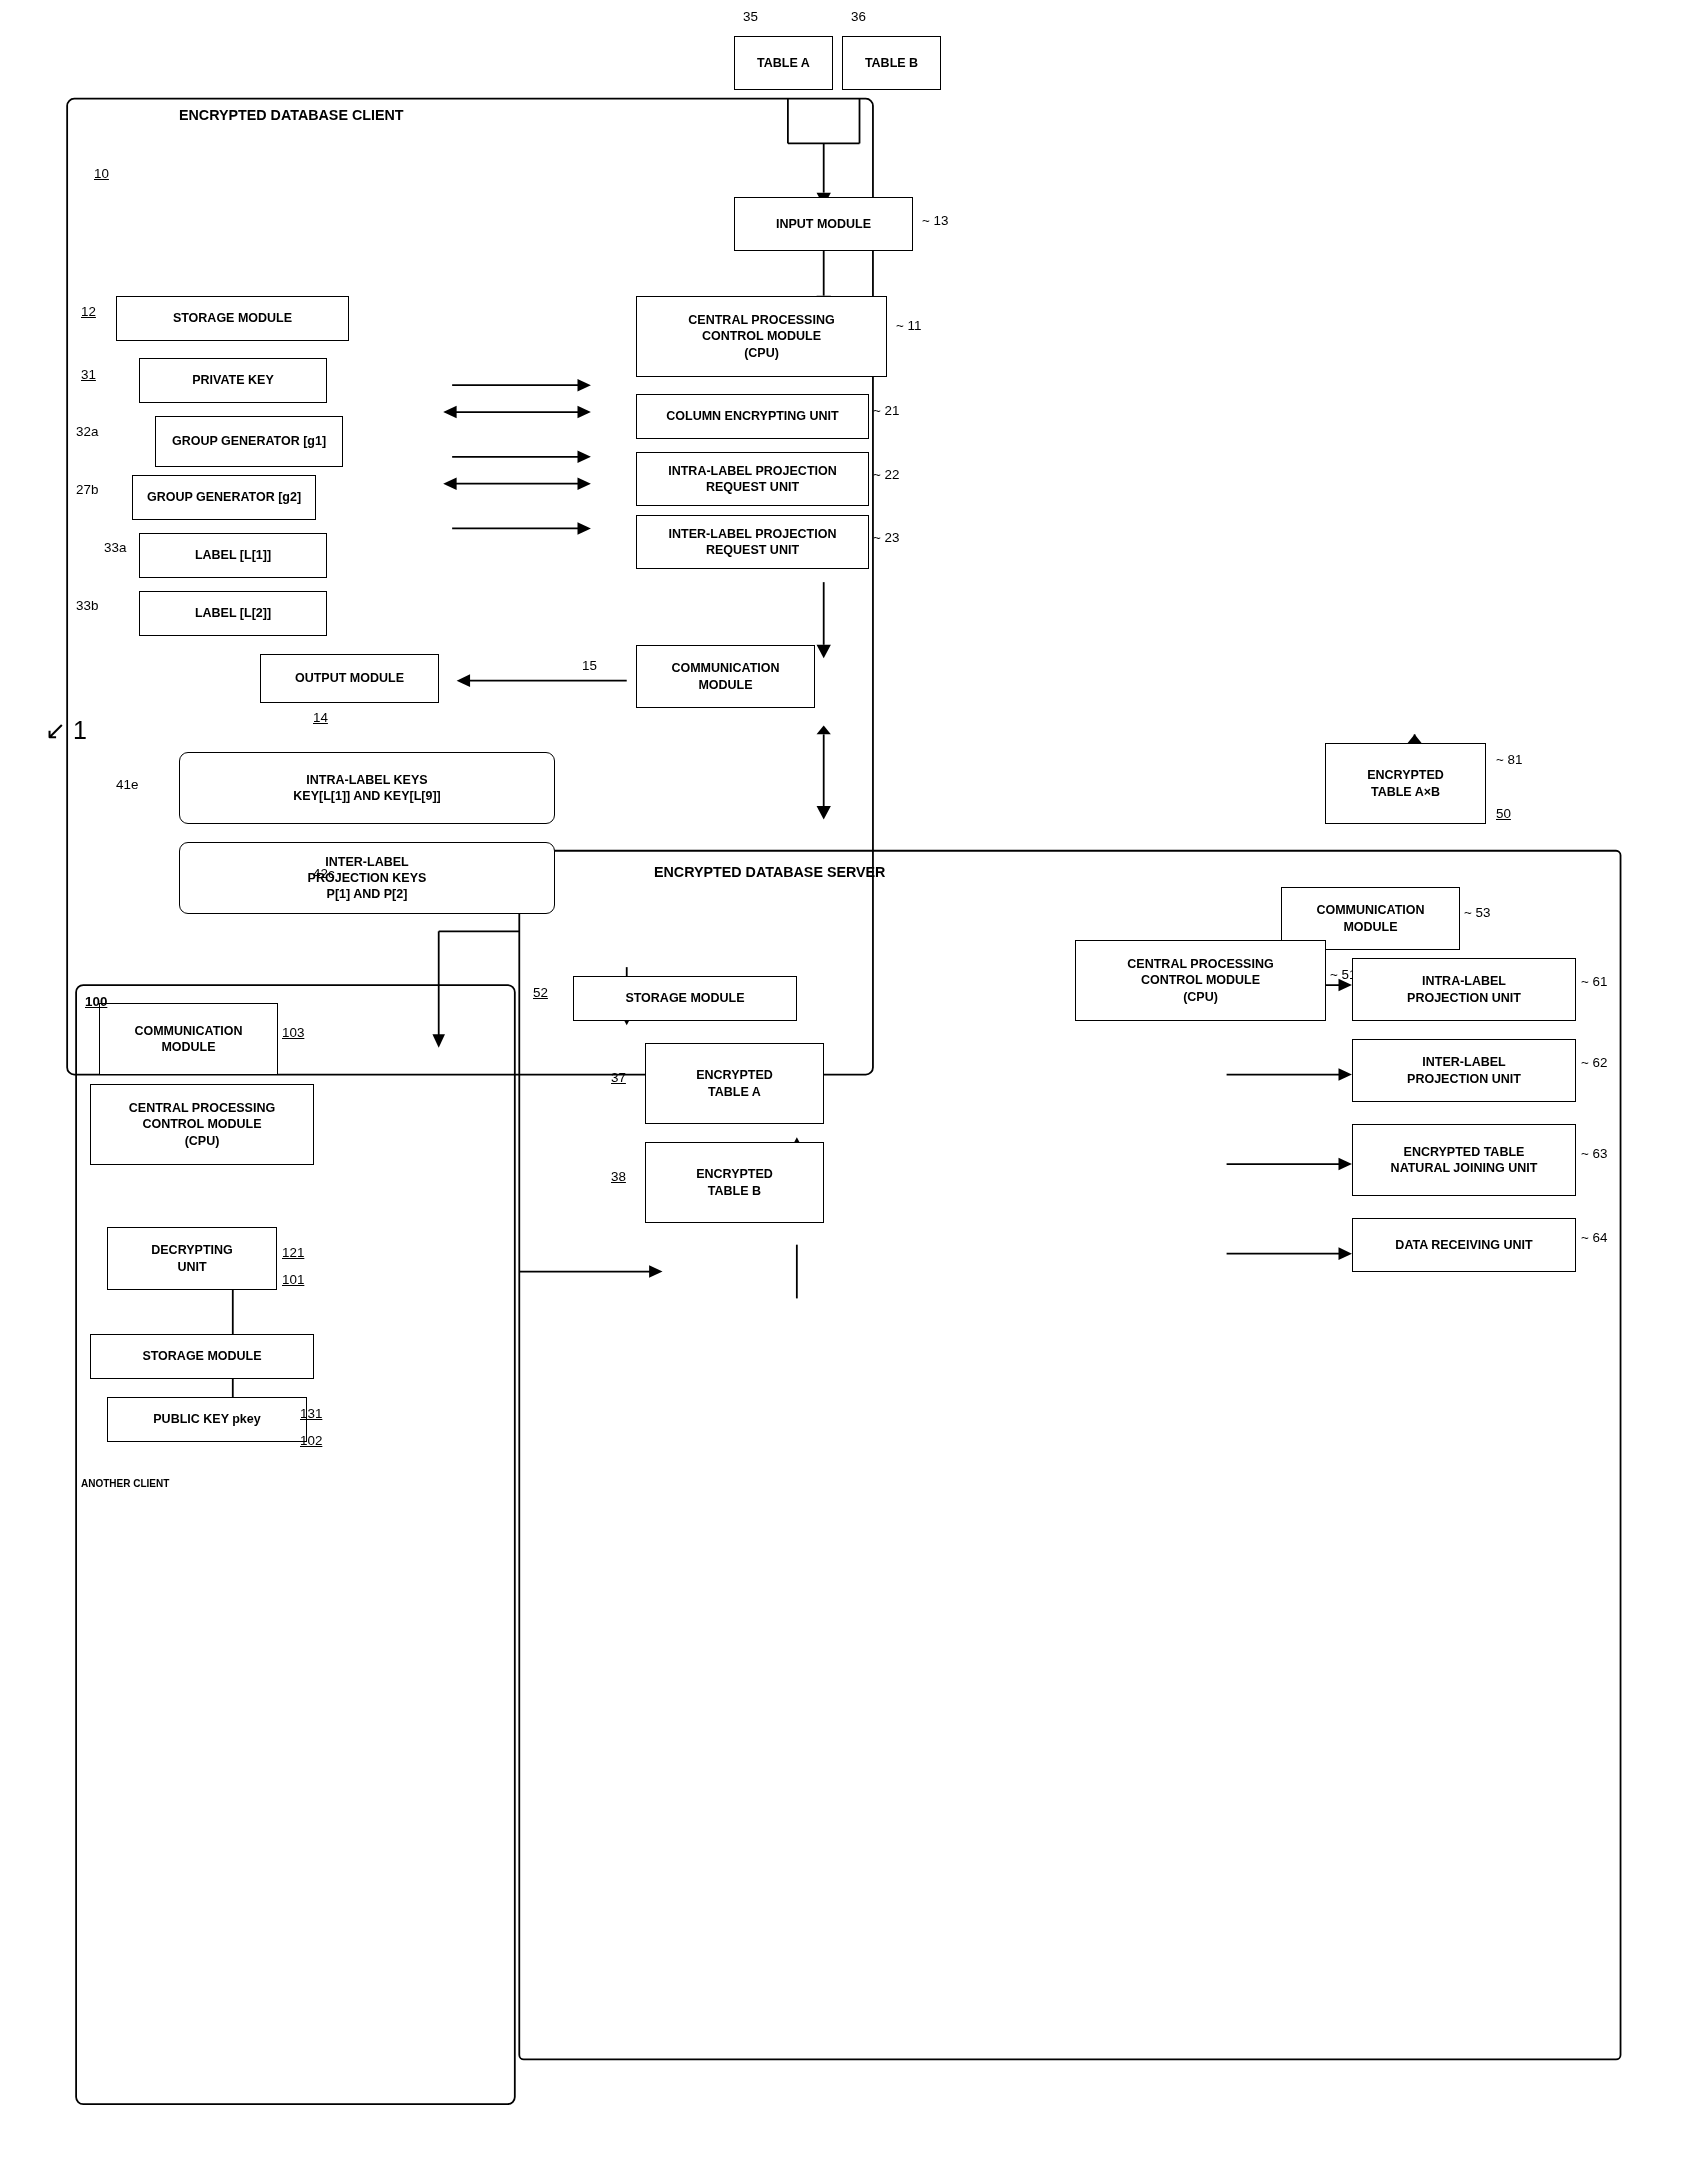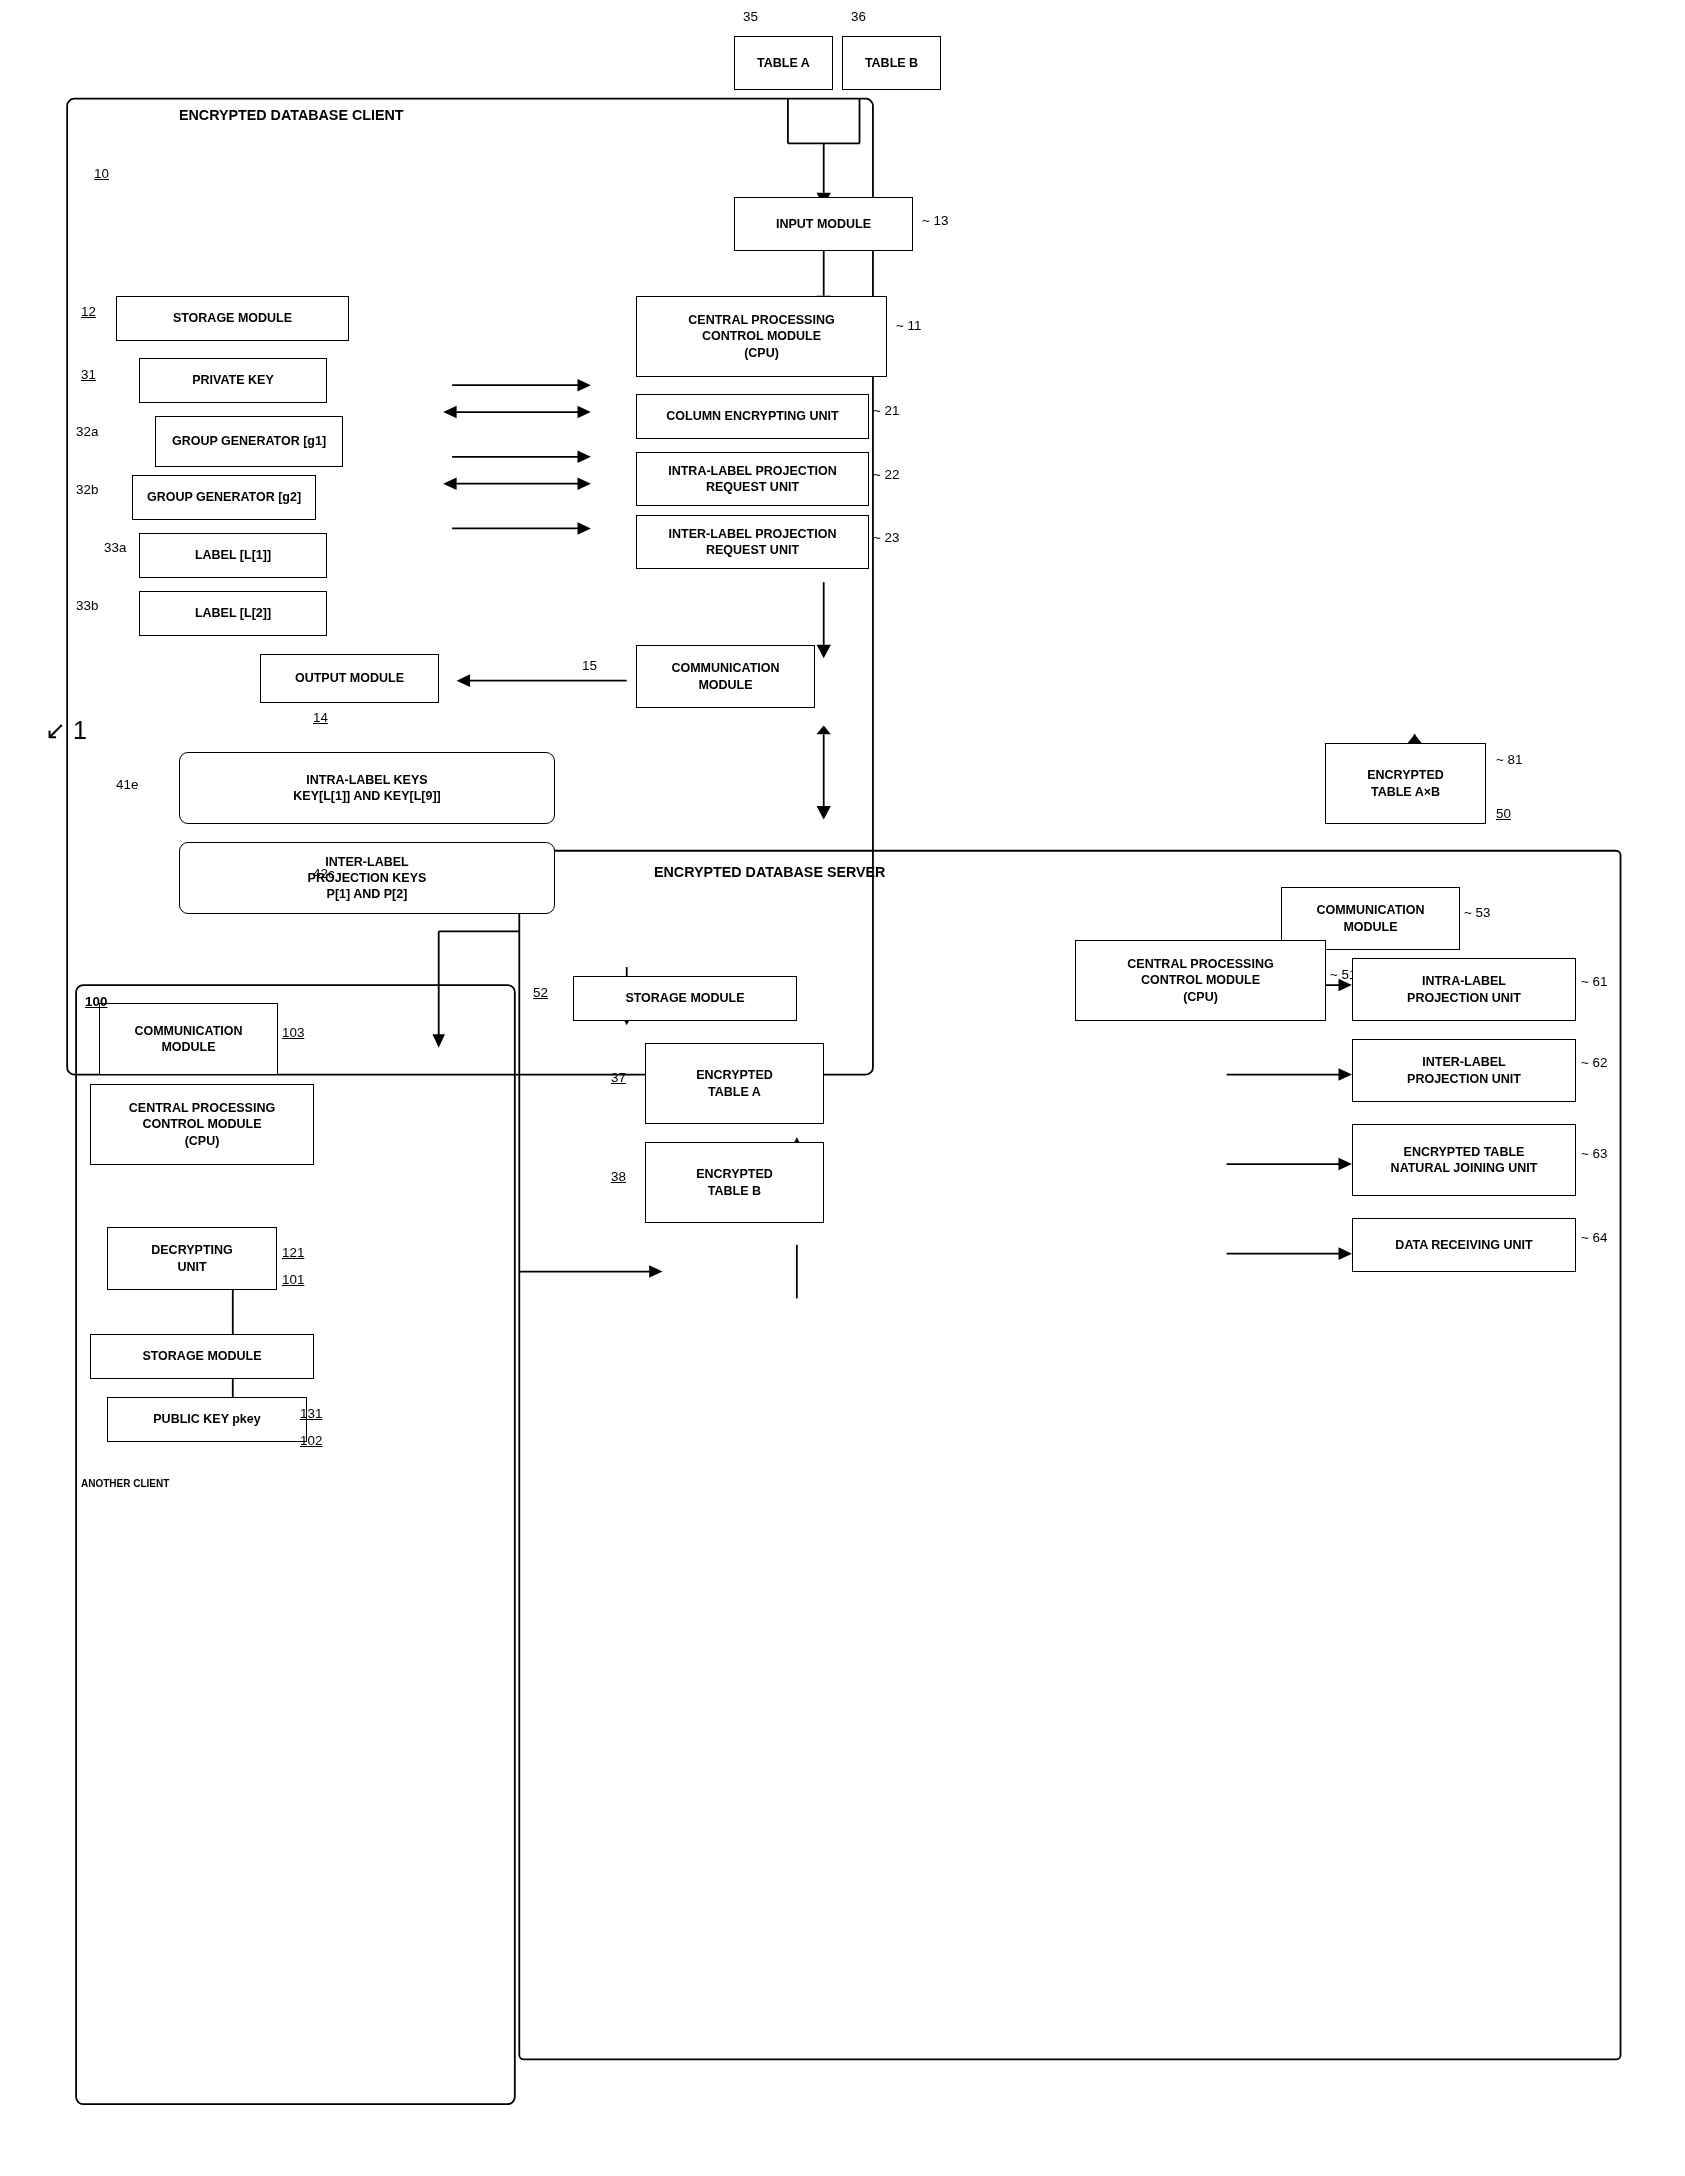--- a/index.html
+++ b/index.html
@@ -187,21 +187,21 @@
   <div class="box" style="left:139px; top:416px; width:188px; height:51px;margin-left:16px;">
     <span>GROUP GENERATOR [g1]</span>
   </div>
 
   <div class="ref-num" style="left:76px; top:424px;">32a</div>
 
   <div class="box" style="left:132px; top:475px; width:184px; height:45px;">
     <span>GROUP GENERATOR [g2]</span>
   </div>
 
-  <div class="ref-num" style="left:76px; top:482px;">32b</div>
+  <div class="ref-num" style="left:76px; top:482px;">27b</div>
 
   <div class="box" style="left:139px; top:533px; width:188px; height:45px;">
     <span>LABEL [L[1]]</span>
   </div>
 
   <div class="ref-num" style="left:76px; top:540px;margin-left:28px;">33a</div>
 
   <div class="box" style="left:139px; top:591px; width:188px; height:45px;">
     <span>LABEL [L[2]]</span>
   </div>

